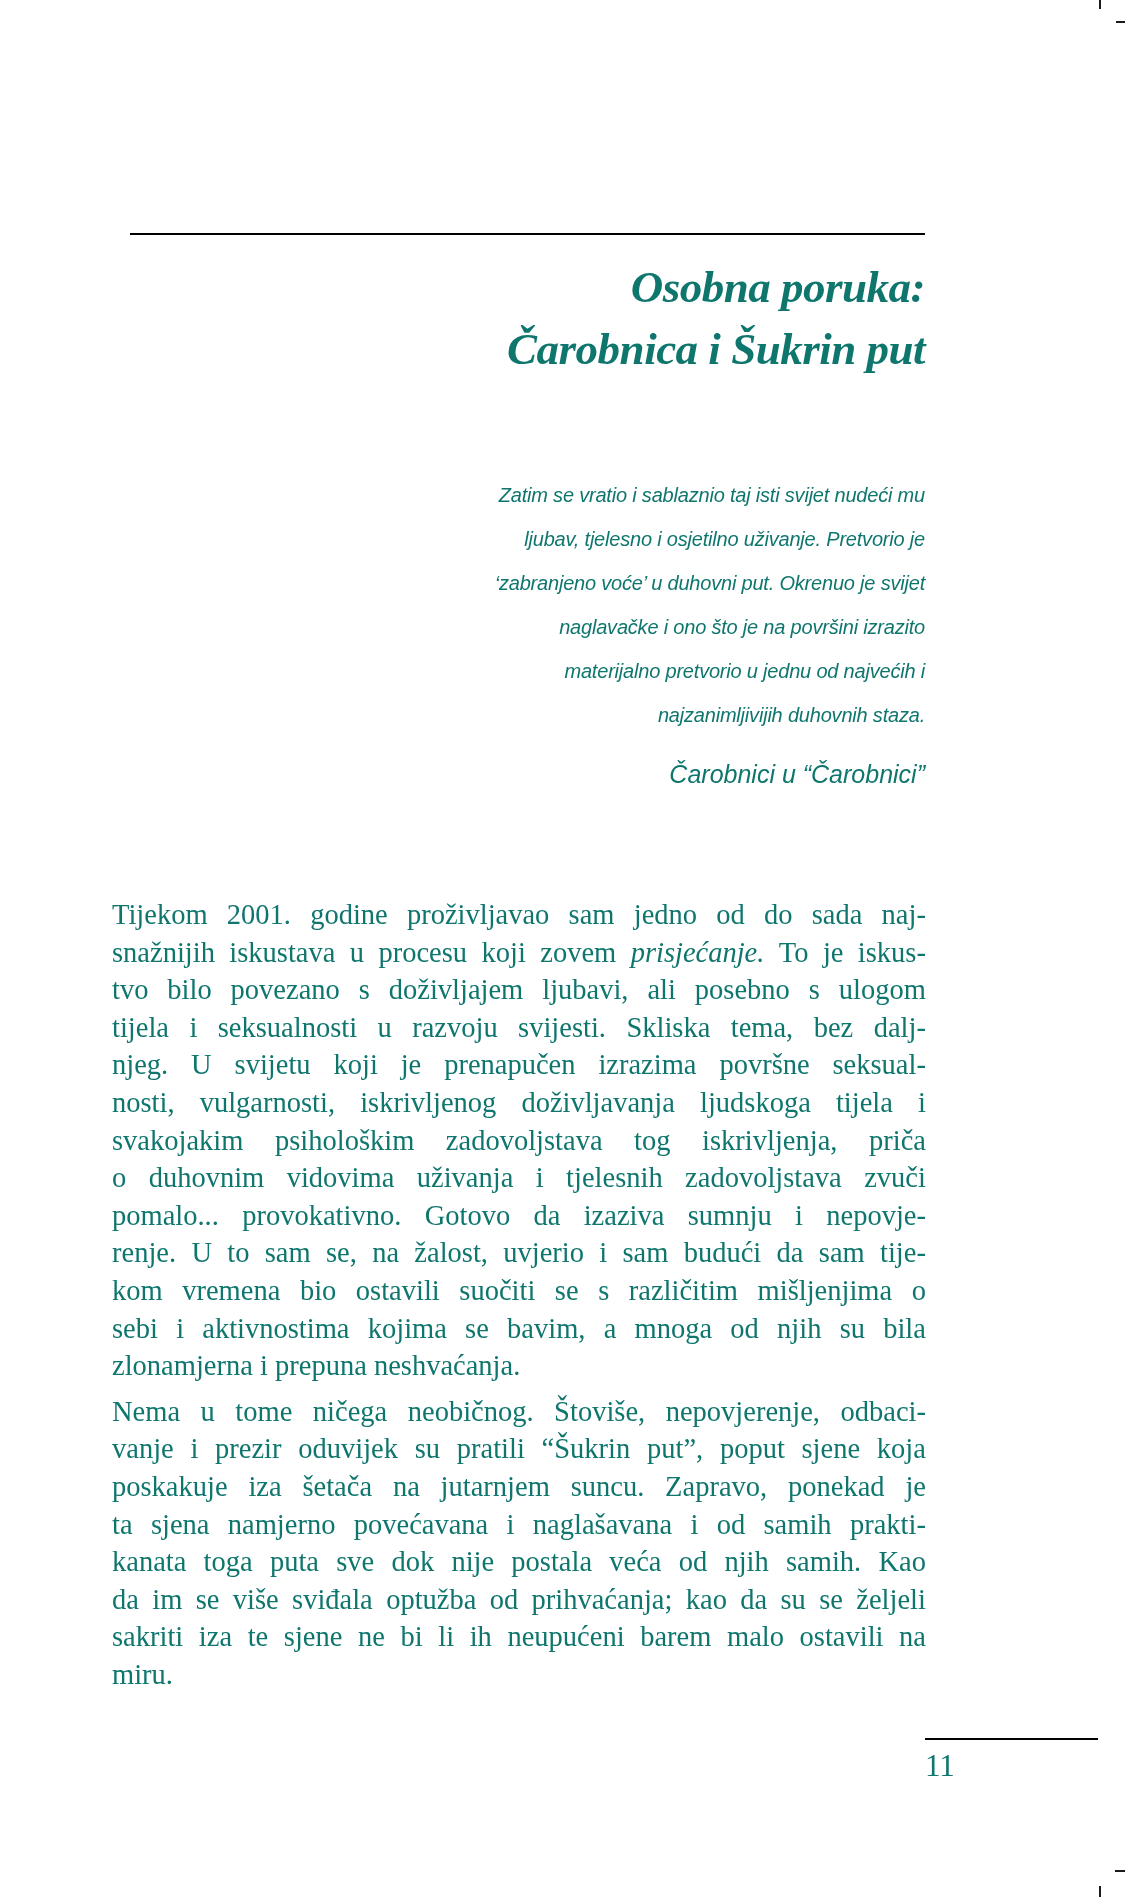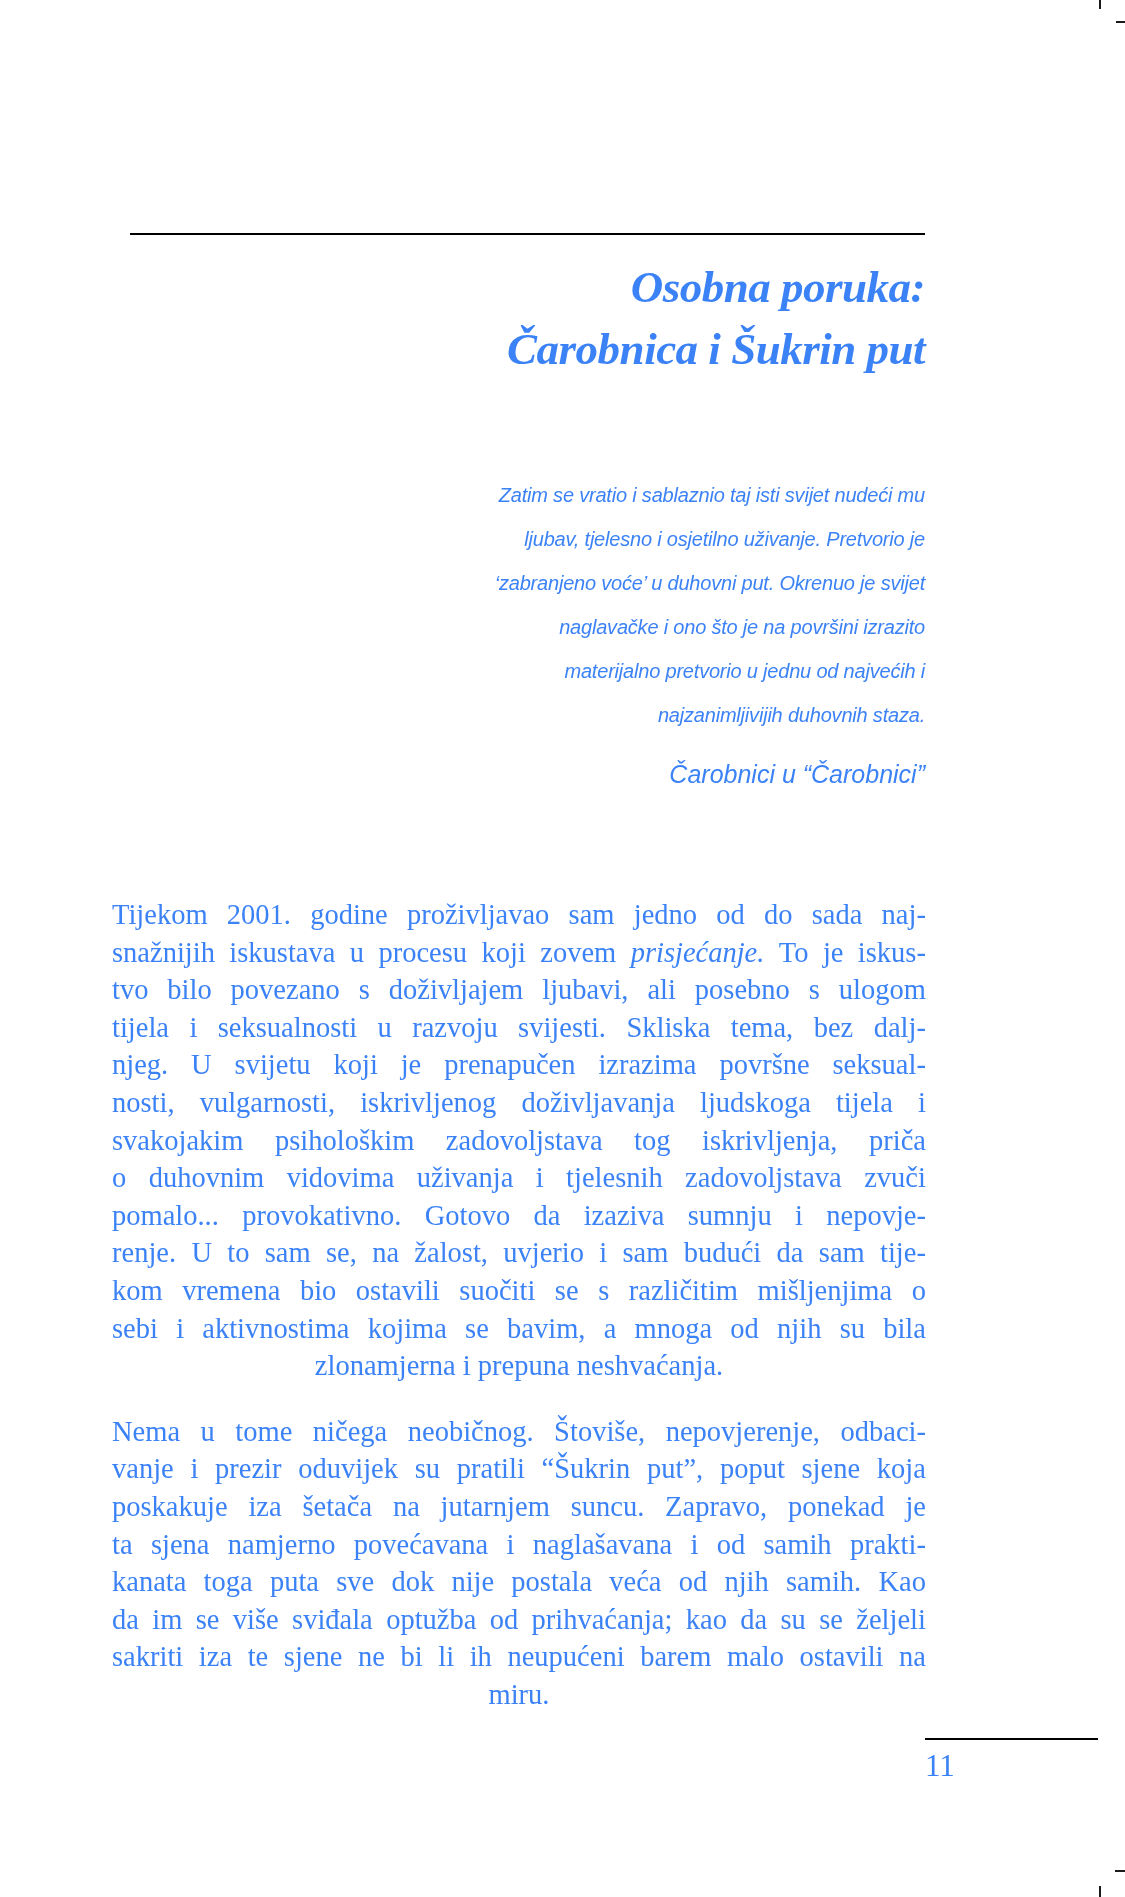--- a/index.html
+++ b/index.html
@@ -5,21 +5,21 @@
   html, body {
     margin: 0;
     padding: 0;
     background: #ffffff;
   }
   .page {
     position: relative;
     width: 1125px;
     height: 1897px;
     background: #ffffff;
-    color: #3b82f6;
+    color: #0f766e;
     font-family: "Liberation Serif", serif;
     overflow: hidden;
   }
   
   .mark { position: absolute; background: #1a1a1a; }
   .mark-top-v { left: 1099px; top: 0; width: 2px; height: 9px; }
   .mark-top-h { left: 1116px; top: 21px; width: 9px; height: 2px; }
   .mark-bottom-h { left: 1115px; top: 1870px; width: 10px; height: 2px; }
   .mark-bottom-v { left: 1099px; top: 1886px; width: 2px; height: 11px; }
 
@@ -67,30 +67,30 @@
   }
 
   .body-text {
     position: absolute;
     left: 112px; top: 896px;
     width: 814px;
     font-family: "Liberation Serif", serif;
     font-size: 28.5px;
     line-height: 37.6px;
   }
-  .paragraph + .paragraph { margin-top: 28px; }
+  .paragraph + .paragraph { margin-top: 8px; }
   .line {
     display: flex;
     justify-content: space-between;
     line-height: 37.6px;
     white-space: nowrap;
   }
   .line.last {
     display: block;
-    text-align: center;
+    text-align: left;
   }
   .it { font-style: italic; }
 
   .footer-rule {
     position: absolute;
     left: 925px; top: 1738px;
     width: 173px; height: 2px;
     background: #000000;
   }
   .page-number {

